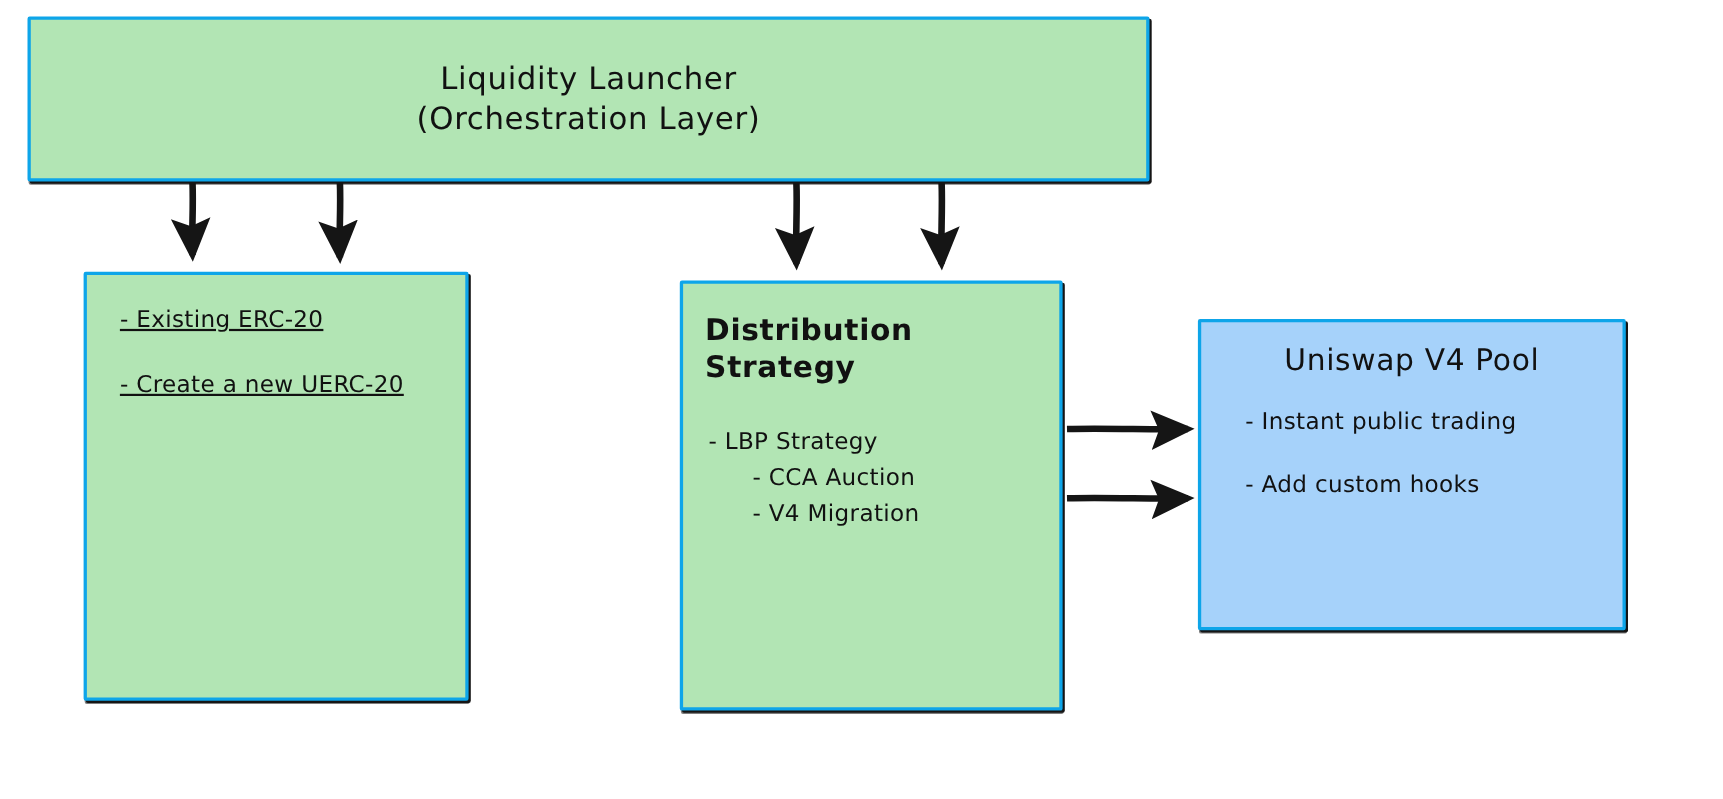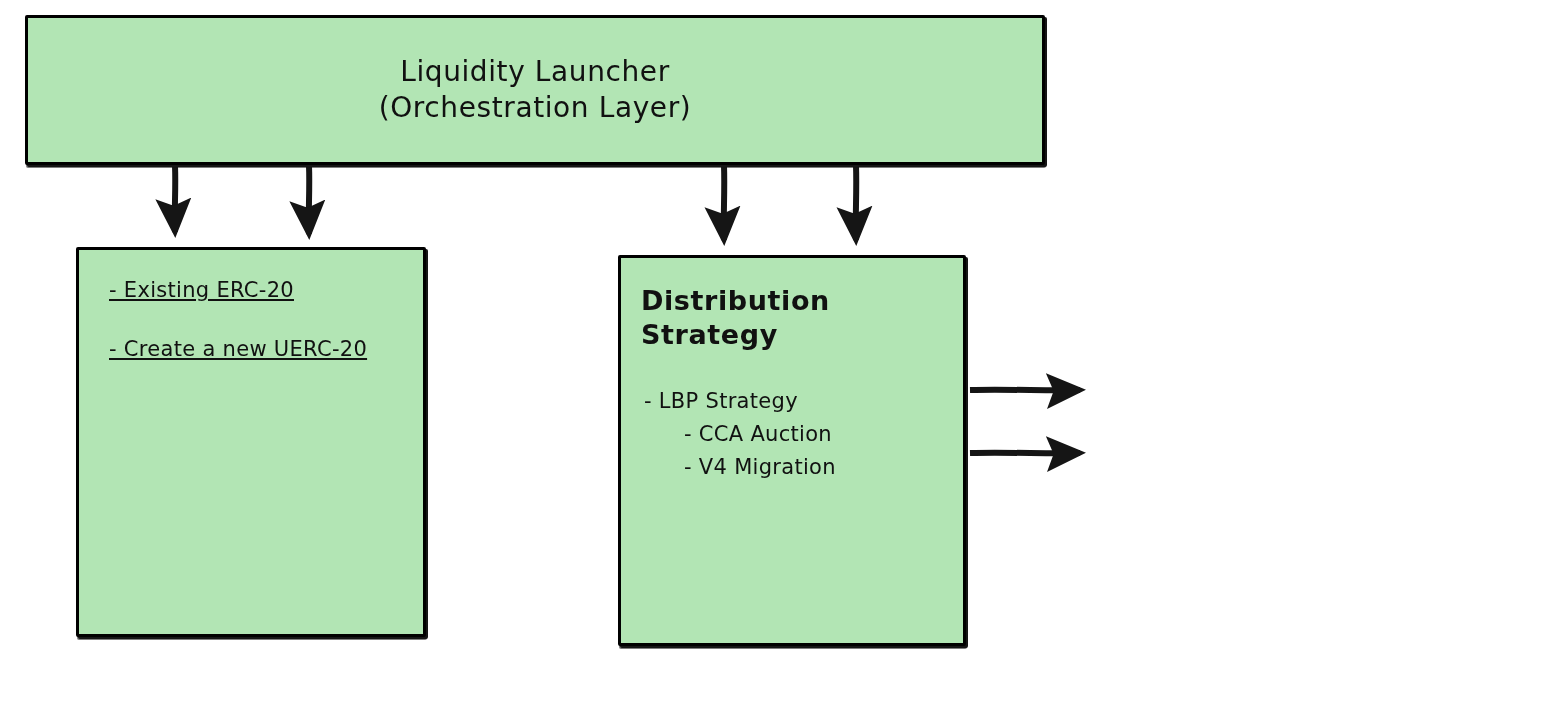--- a/index.html
+++ b/index.html
@@ -16,21 +16,21 @@
   }
   #canvas {
     position: absolute;
     left: 0; top: 0;
     width: 1566px;
     height: 726px;
   }
   .node {
     position: absolute;
     box-sizing: border-box;
-    border: 3px solid #000000;
+    border: 3px solid #0ea5e9;
     border-radius: 2px;
     box-shadow: 2px 2px 0 0 #151515, 1px 3px 0 0 rgba(20,20,20,0.55);
     overflow: hidden;
   }
   .node.green { background: #b2e5b4; }
   .node.blue  { background: #a6d2fa; }
 
   .node-title {
     font-family: "DejaVu Sans", sans-serif;
     font-size: 27px;
@@ -129,14 +129,21 @@
   <div class="node green" id="distribution">
     <div class="node-title">Distribution Strategy</div>
     <div class="node-body">
       <div class="bullet">- LBP Strategy</div>
       <div class="bullet sub">- CCA Auction</div>
       <div class="bullet sub">- V4 Migration</div>
       <div class="spacer"></div>
     </div>
   </div>
 
+  <div class="node blue" id="uniswap">
+    <div class="node-title">Uniswap V4 Pool</div>
+    <div class="node-body">
+      <div class="bullet">- Instant public trading</div>
+      <div class="bullet">- Add custom hooks</div>
+    </div>
+  </div>
 
 </div>
 
 </body></html>

